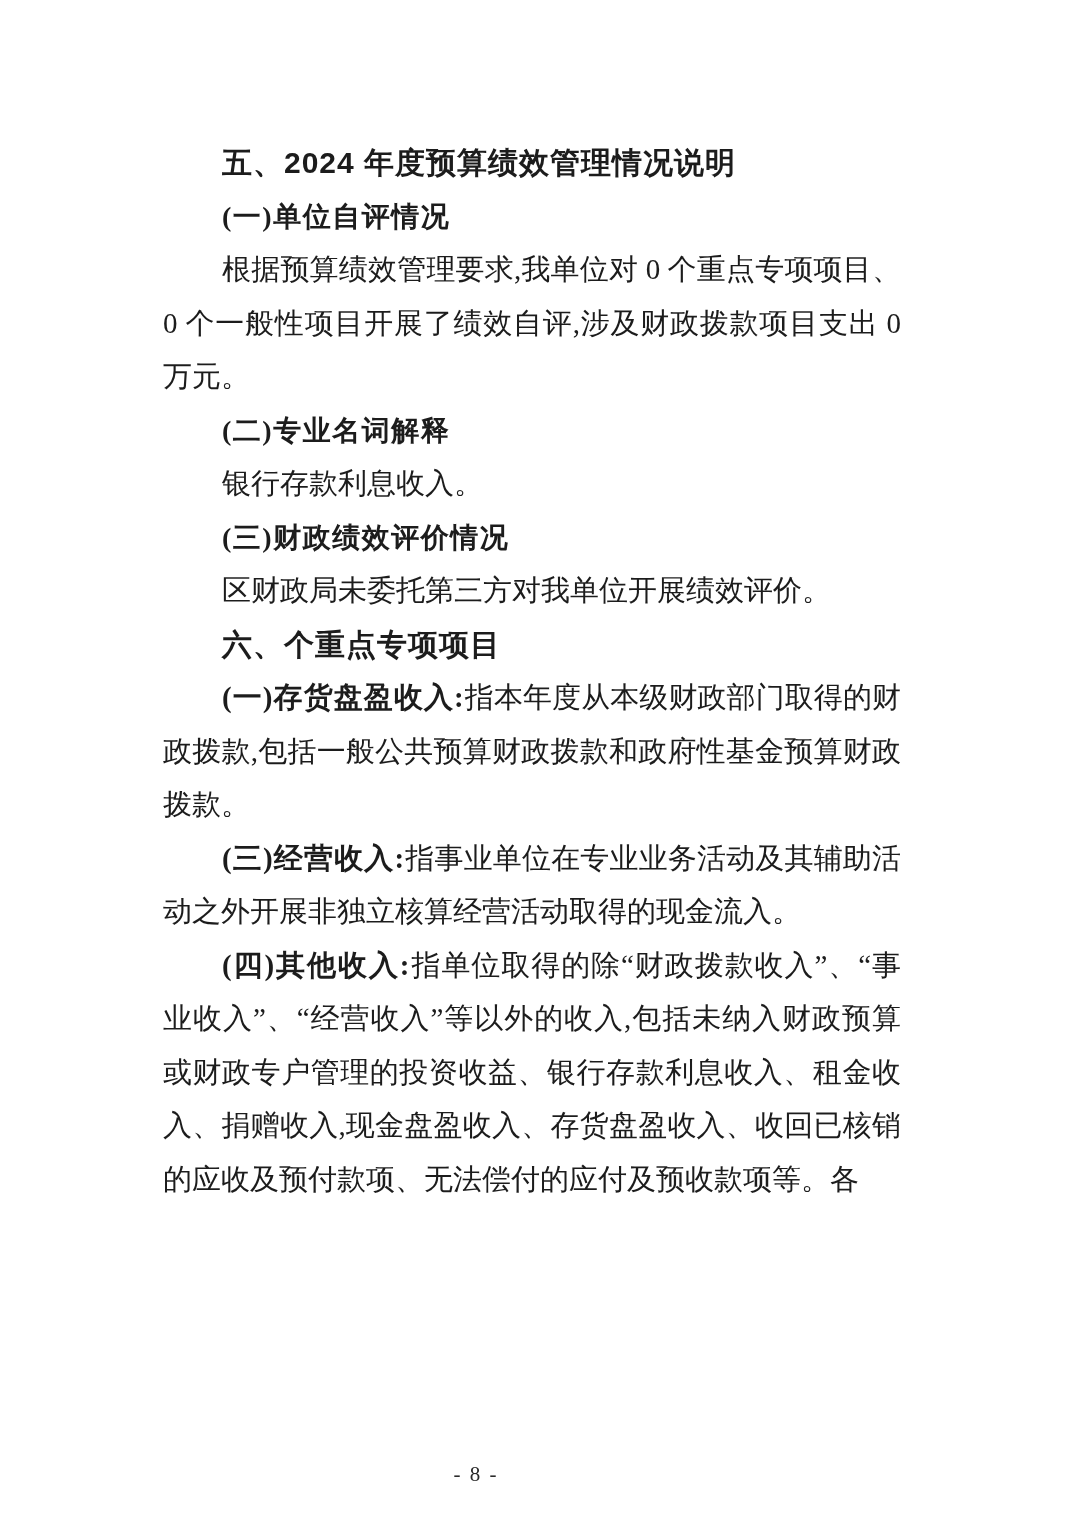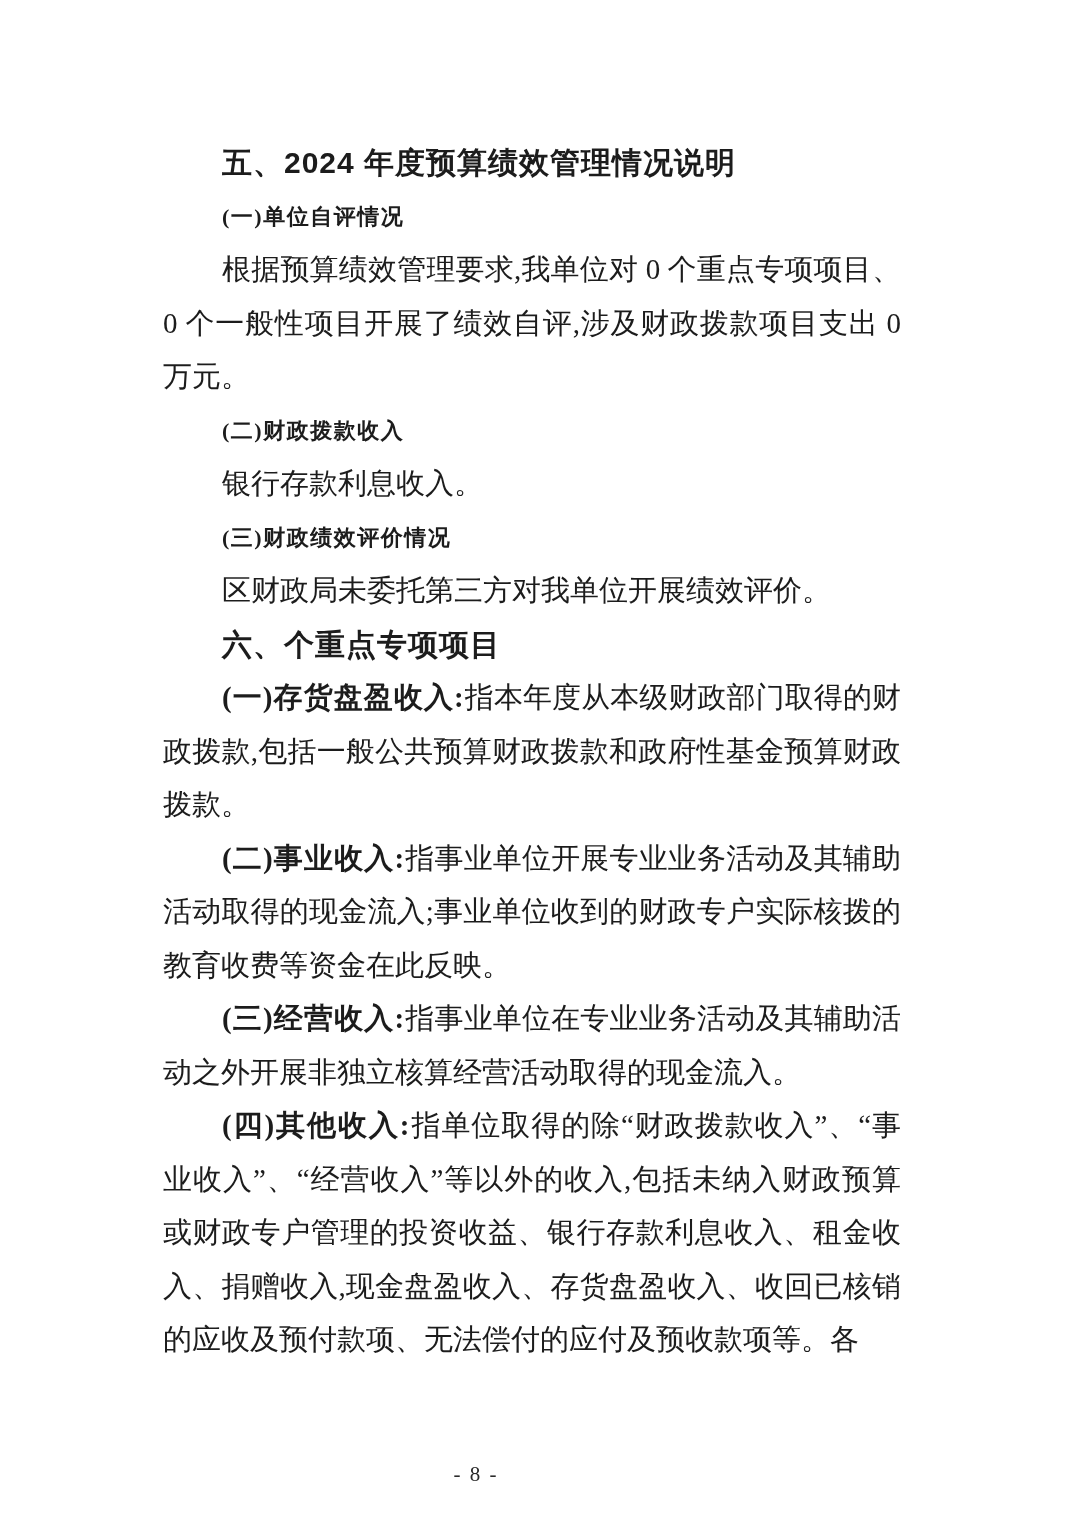--- a/index.html
+++ b/index.html
@@ -28,21 +28,21 @@
   }
   .h1 {
     font-family: "Liberation Sans", "DejaVu Sans", sans-serif;
     font-weight: bold;
     font-size: 30px;
     text-align: left;
     letter-spacing: 1px;
   }
   .h2 {
     font-weight: bold;
-    font-size: 22px;
+    font-size: 28px;
     text-align: left;
     letter-spacing: 1.5px;
   }
   .lead {
     font-weight: bold;
     letter-spacing: 1px;
   }
   .footer {
     position: absolute;
     left: 0;
@@ -59,33 +59,32 @@
 
 <div class="page">
   <div class="content">
 
     <p class="h1">五、2024 年度预算绩效管理情况说明</p>
 
     <p class="h2">(一)单位自评情况</p>
 
     <p>根据预算绩效管理要求,我单位对 0 个重点专项项目、0 个一般性项目开展了绩效自评,涉及财政拨款项目支出 0 万元。</p>
 
-    <p class="h2">(二)财政拨款收入</p>
+    <p class="h2">(二)专业名词解释</p>
 
     <p>银行存款利息收入。</p>
 
     <p class="h2">(三)财政绩效评价情况</p>
 
     <p>区财政局未委托第三方对我单位开展绩效评价。</p>
 
     <p class="h1">六、个重点专项项目</p>
 
     <p><span class="lead">(一)存货盘盈收入:</span><span>指本年度从本级财政部门取得的财政拨款,包括一般公共预算财政拨款和政府性基金预算财政拨款。</span></p>
 
-    <p><span class="lead">(二)事业收入:</span><span>指事业单位开展专业业务活动及其辅助活动取得的现金流入;事业单位收到的财政专户实际核拨的教育收费等资金在此反映。</span></p>
 
     <p><span class="lead">(三)经营收入:</span><span>指事业单位在专业业务活动及其辅助活动之外开展非独立核算经营活动取得的现金流入。</span></p>
 
     <p><span class="lead">(四)其他收入:</span><span>指单位取得的除“财政拨款收入”、“事业收入”、“经营收入”等以外的收入,包括未纳入财政预算或财政专户管理的投资收益、银行存款利息收入、租金收入、捐赠收入,现金盘盈收入、存货盘盈收入、收回已核销的应收及预付款项、无法偿付的应付及预收款项等。各</span></p>
 
   </div>
 
   <div class="footer">- 8 -</div>
 </div>
 

